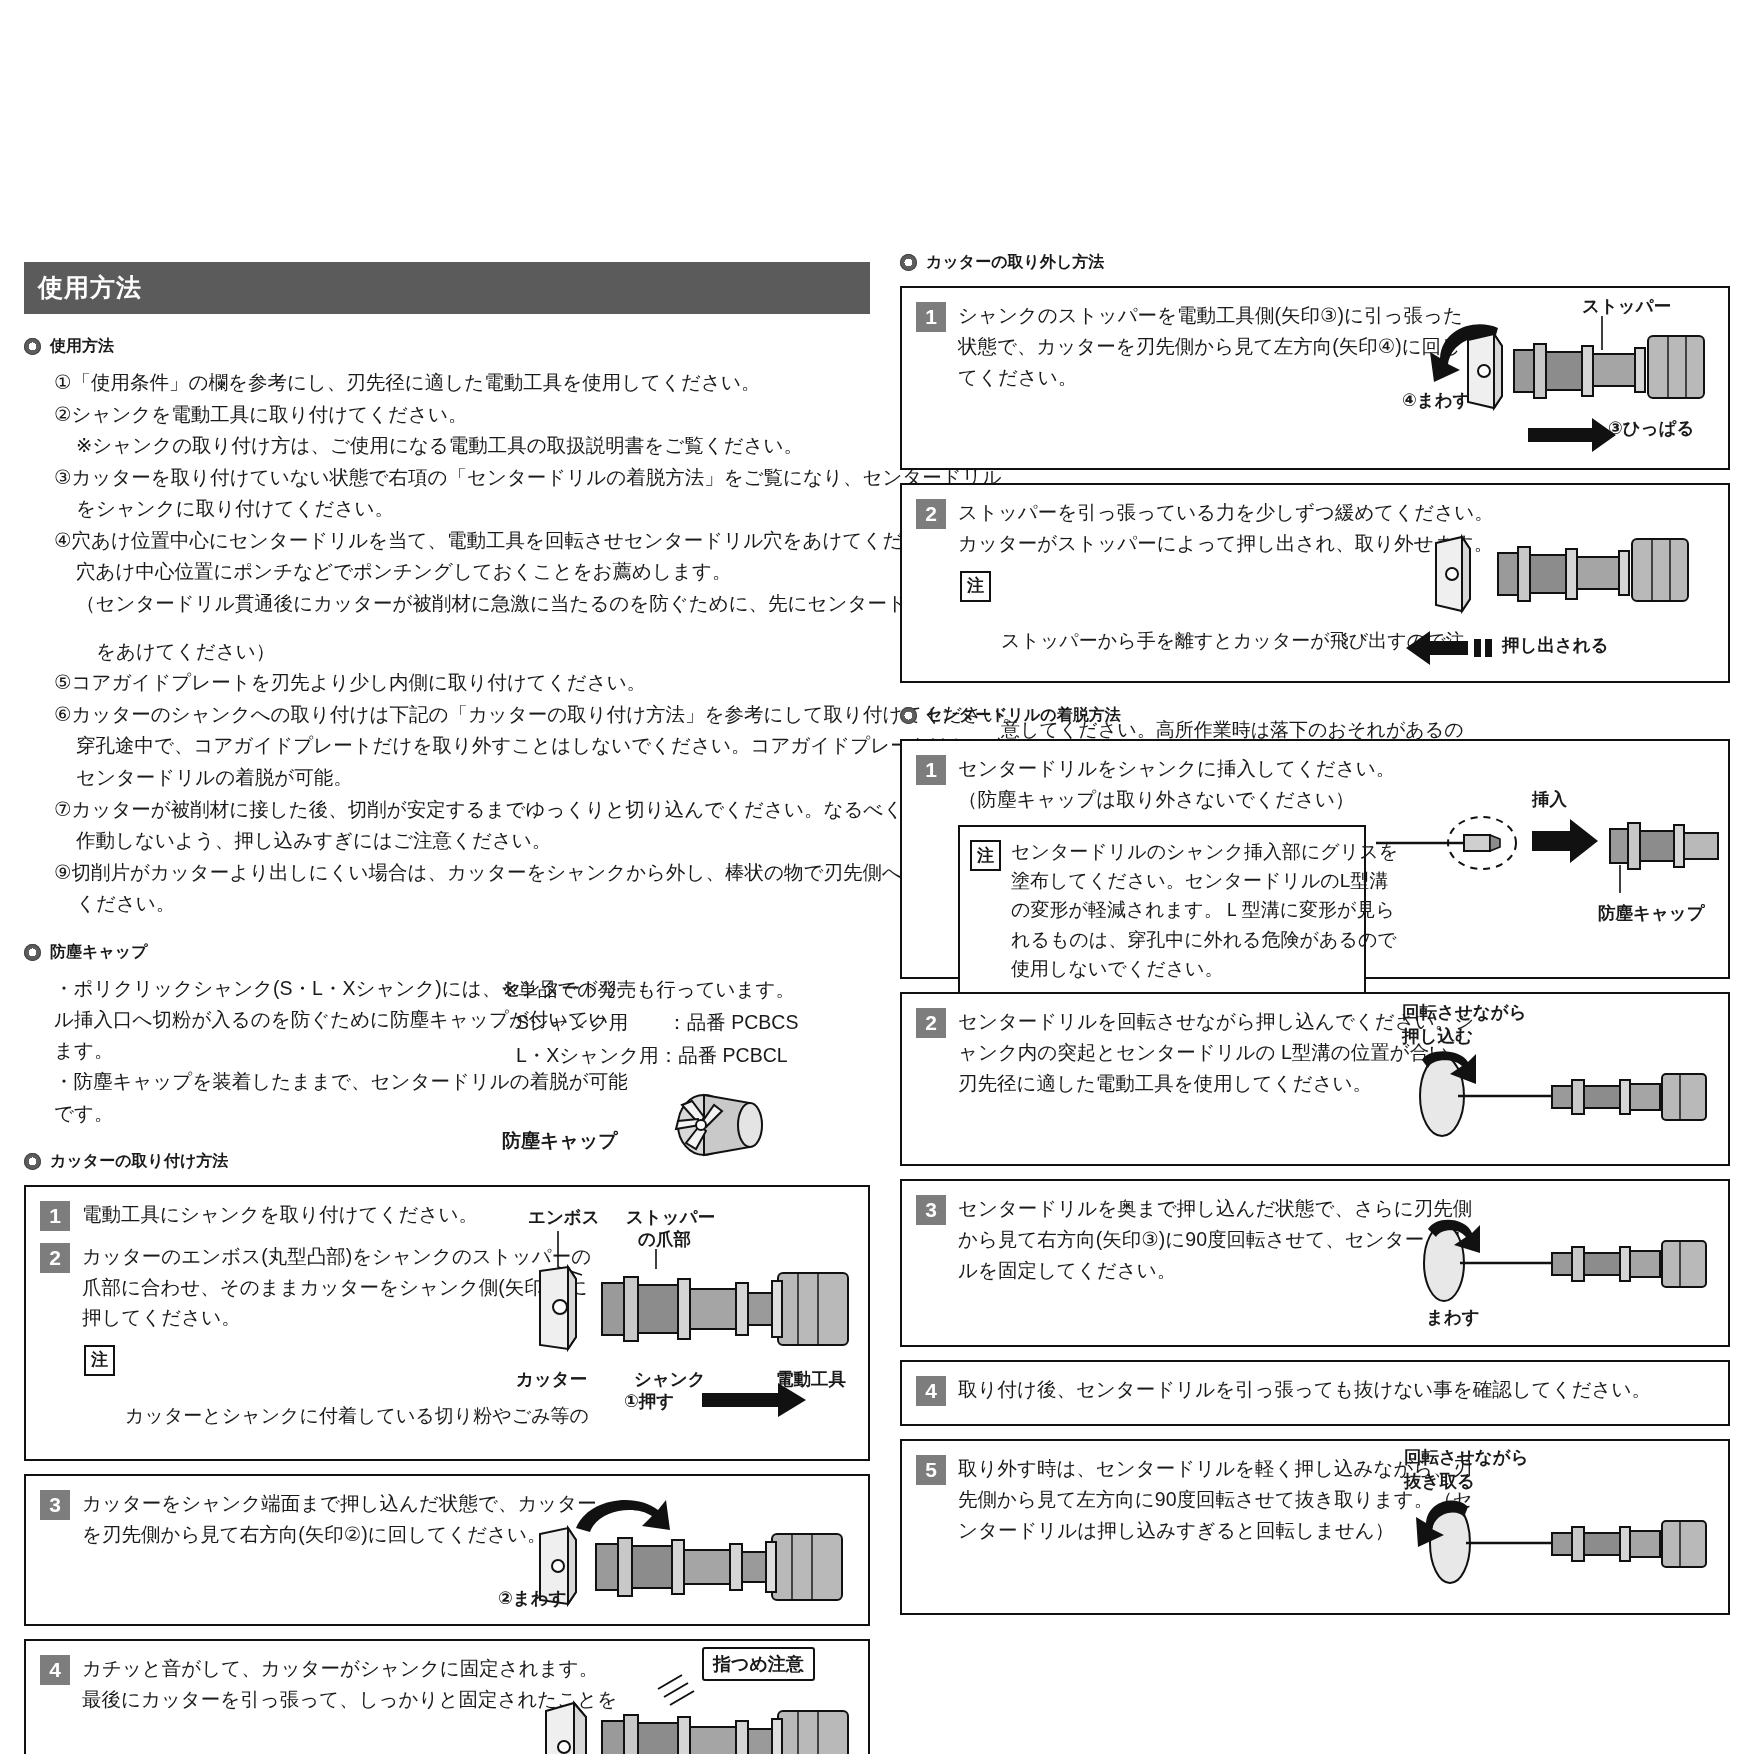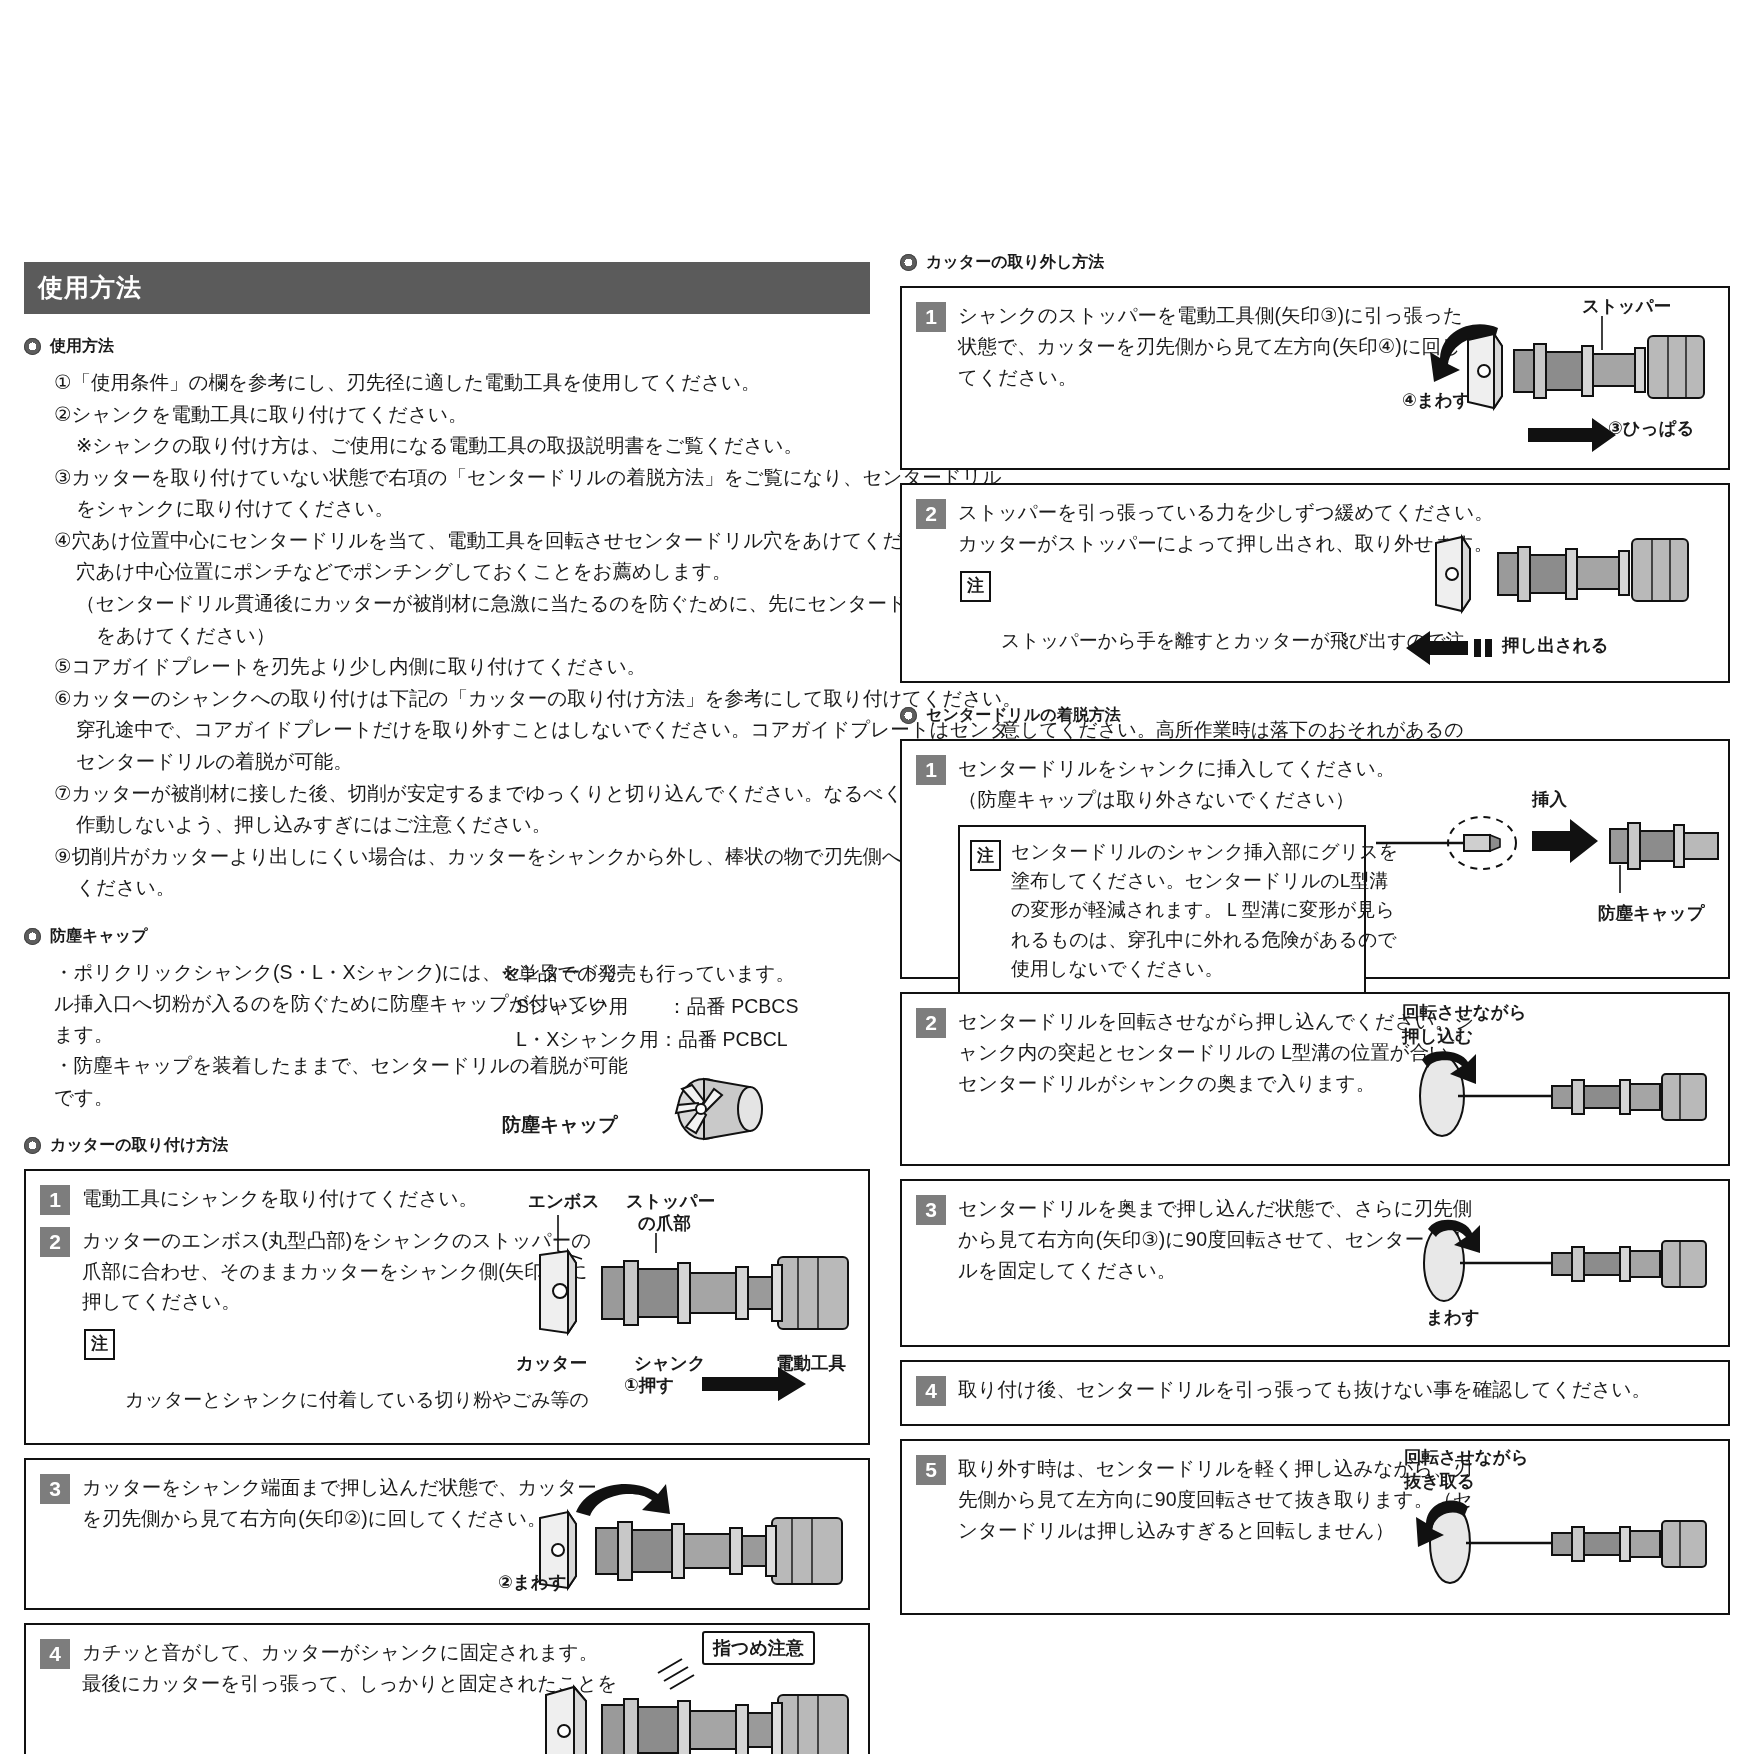--- a/index.html
+++ b/index.html
@@ -31,21 +31,21 @@
     background:#5d5d5d;display:inline-block;flex:none;
     box-shadow:0 0 0 1px #444 inset;
   }
   .sec-head .bullet.ring{background:radial-gradient(circle at 50% 50%,#fff 0 4px,#5d5d5d 4px 9px);}
 
   
   .lines{font-size:19.5px;line-height:1.62;}
   .lines div{white-space:pre;}
   .ind1{padding-left:30px;}
   .ind2{padding-left:52px;}
-  .ind3{padding-left:72px;}
+  .ind3{padding-left:72px;margin-top:16px;}
 
   
   .dust-wrap{display:flex;gap:8px;}
   .dust-left{width:470px;font-size:19.5px;line-height:1.6;}
   .dust-right{width:360px;font-size:19.5px;line-height:1.7;position:relative;}
   .dust-left div,.dust-right div{white-space:pre;}
   .cap-label{position:absolute;left:0px;top:152px;font-weight:bold;font-size:19px;}
   .cap-art{position:absolute;left:150px;top:108px;width:120px;height:82px;}
 
   
@@ -394,21 +394,21 @@
         </svg>
       </div>
     </div>
 
     <div class="box" style="height:170px;">
       <div class="step">
         <div class="num">2</div>
         <div class="steptext" style="width:450px;">
           <div>センタードリルを回転させながら押し込んでください。シ</div>
           <div>ャンク内の突起とセンタードリルの L型溝の位置が合い、</div>
-          <div>センタードリルがシャンクの奥まで入ります。</div>
+          <div>刃先径に適した電動工具を使用してください。</div>
         </div>
       </div>
       <div class="art" style="left:500px;top:6px;width:310px;height:160px;">
         <div class="lbl" style="left:0px;top:0px;">回転させながら</div>
         <div class="lbl" style="left:0px;top:24px;">押し込む</div>
         <svg viewBox="0 0 310 160" style="position:absolute;left:0;top:0;width:310px;height:160px;">
           <ellipse cx="40" cy="96" rx="22" ry="40" fill="#e8e8e8" stroke="#111" stroke-width="2"></ellipse>
           <path d="M20 60 C26 48 58 48 66 62 L74 54 L74 84 L48 74 L60 66 C52 58 30 58 26 68 Z" fill="#111"></path>
           <line x1="56" y1="96" x2="150" y2="96" stroke="#111" stroke-width="2.4"></line>
           <rect x="150" y="86" width="20" height="22" fill="#9a9a9a" stroke="#111" stroke-width="2"></rect>

